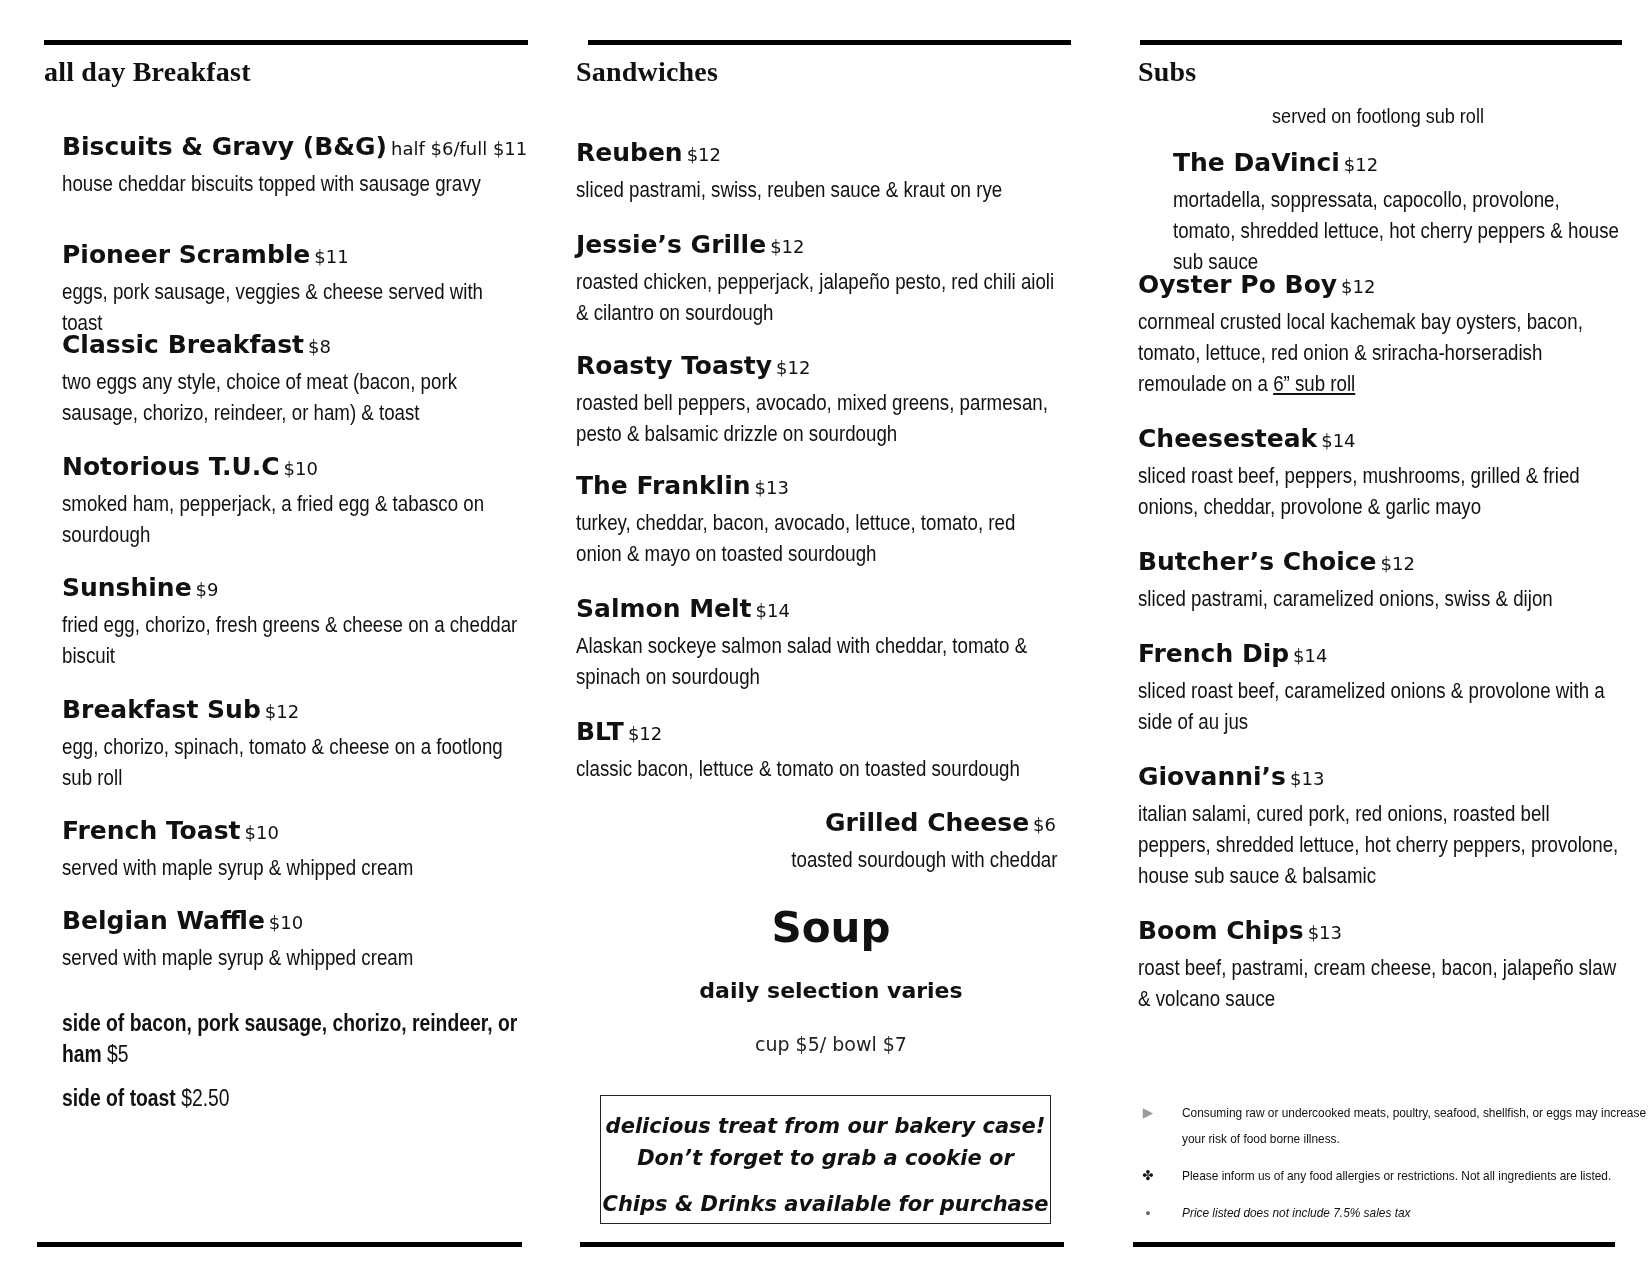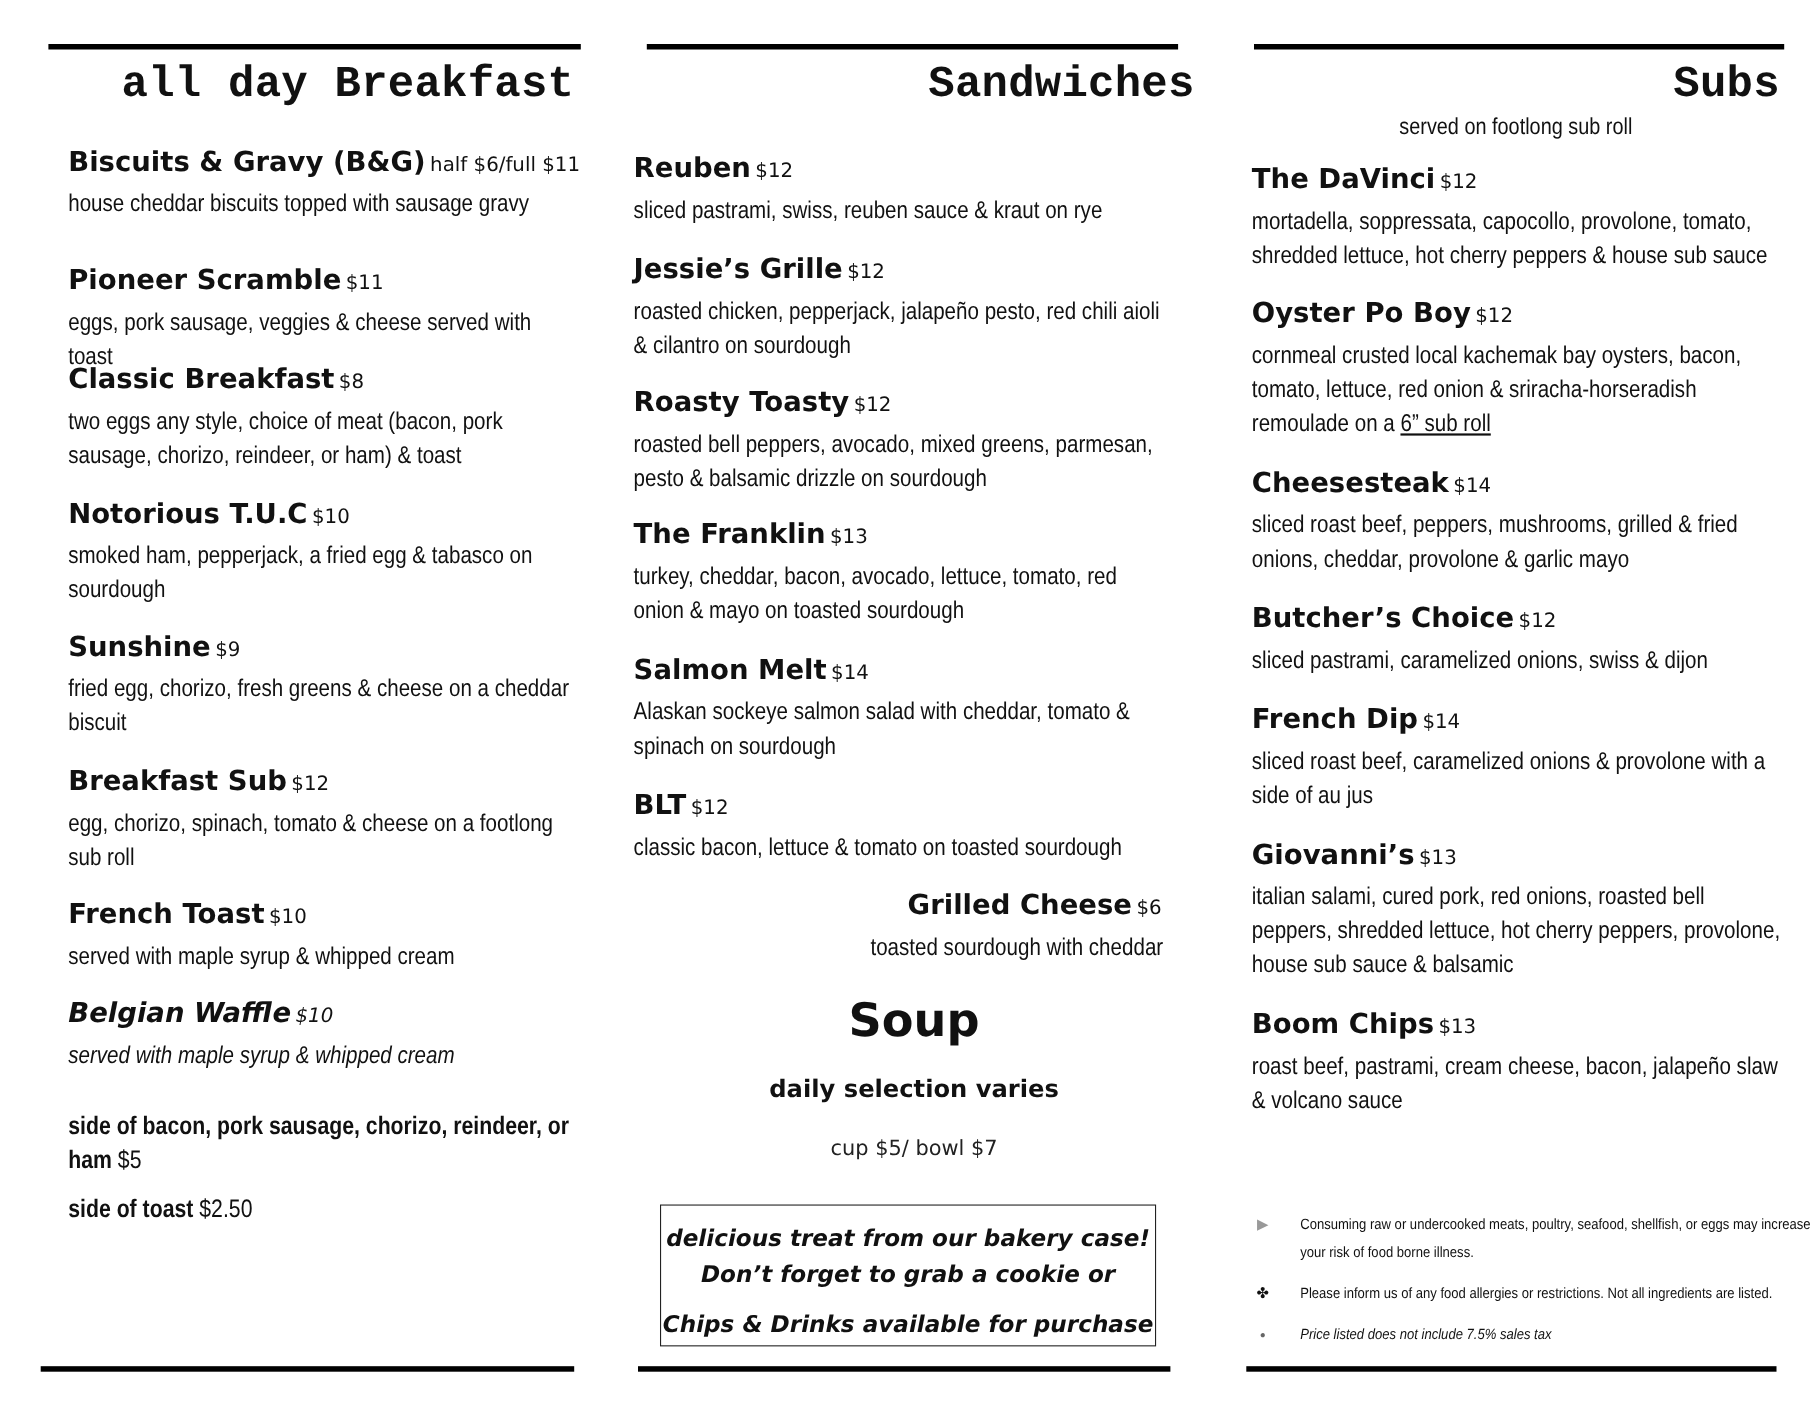--- a/index.html
+++ b/index.html
@@ -1,19 +1,19 @@
 <!DOCTYPE html>
 <html><head>
 <meta charset="utf-8">
 <style>
   html, body { margin:0; padding:0; background:#ffffff; }
   body { width:1650px; height:1275px; position:relative; overflow:hidden; color:#111; font-family:"Liberation Sans", sans-serif; }
   .rule { position:absolute; height:5px; background:#000; }
   .col { position:absolute; }
-  .sec-title { font-family:Liberation Mono, monospace; font-weight:bold; font-size:40px; text-align:right; margin:0; line-height:1; letter-spacing:0.2px; }
+  .sec-title { font-family:Liberation Serif, serif; font-weight:bold; font-size:28px; text-align:left; margin:0; line-height:1; letter-spacing:0.2px; }
   .sec-sub { font-family:"Liberation Sans", sans-serif; font-size:21px; text-align:center; transform:scaleX(0.86); transform-origin:center; margin-top:4px; }
   .item { position:absolute; left:0; right:0; }
   .item-head { font-family:"DejaVu Sans", sans-serif; font-weight:bold; font-size:25px; line-height:30px; white-space:nowrap; }
   .item-price { font-family:"DejaVu Sans", sans-serif; font-weight:normal; font-size:18px; margin-left:4px; }
   .item-desc { font-family:"Liberation Sans", sans-serif; font-size:22px; line-height:31px; margin-top:4px; transform:scaleX(0.85); transform-origin:left top; width:118%; }
   .side { position:absolute; left:0; right:0; font-family:"Liberation Sans", sans-serif; font-size:23px; line-height:31px; transform:scaleX(0.84); transform-origin:left top; width:119%; }
   .side b { font-weight:bold; }
   .u { text-decoration:underline; }
   .soup-title { position:absolute; left:0; right:0; text-align:center; font-family:"DejaVu Sans", sans-serif; font-weight:bold; font-size:42px; line-height:1; }
   .soup-sub { position:absolute; left:0; right:0; text-align:center; font-family:"DejaVu Sans", sans-serif; font-weight:bold; font-size:22px; }
@@ -59,21 +59,21 @@
     <div class="item-desc">fried egg, chorizo, fresh greens &amp; cheese on a cheddar biscuit</div>
   </div>
   <div class="item" style="top:695px;">
     <div class="item-head"><span>Breakfast Sub</span><span class="item-price">$12</span></div>
     <div class="item-desc">egg, chorizo, spinach, tomato &amp; cheese on a footlong sub roll</div>
   </div>
   <div class="item" style="top:816px;">
     <div class="item-head"><span>French Toast</span><span class="item-price">$10</span></div>
     <div class="item-desc">served with maple syrup &amp; whipped cream</div>
   </div>
-  <div class="item" style="top:906px;font-style:italic;">
+  <div class="item" style="top:906px;">
     <div class="item-head"><span>Belgian Waffle</span><span class="item-price">$10</span></div>
     <div class="item-desc">served with maple syrup &amp; whipped cream</div>
   </div>
 
   <div class="side" style="top:1008px;">
     <b>side of bacon, pork sausage, chorizo, reindeer, or ham</b> <span>$5</span>
   </div>
   <div class="side" style="top:1083px;">
     <b>side of toast</b> <span>$2.50</span>
   </div>
@@ -120,21 +120,21 @@
   <div>delicious treat from our bakery case!</div>
   <div>Don’t forget to grab a cookie or</div>
   <div class="gap"></div>
   <div style="margin-top:-2px;">Chips &amp; Drinks available for purchase</div>
 </div>
 
 <div class="col" style="left:1138px; top:0; width:480px; height:1184px;">
   <h2 class="sec-title" style="position:absolute; left:0; right:0; top:58px;">Subs</h2>
   <div class="sec-sub" style="position:absolute; left:0; right:0; top:100px;">served on footlong sub roll</div>
 
-  <div class="item" style="top:148px;">
+  <div class="item" style="top:148px;margin-left:35px;">
     <div class="item-head"><span>The DaVinci</span><span class="item-price">$12</span></div>
     <div class="item-desc">mortadella, soppressata, capocollo, provolone, tomato, shredded lettuce, hot cherry peppers &amp; house sub sauce</div>
   </div>
   <div class="item" style="top:270px;">
     <div class="item-head"><span>Oyster Po Boy</span><span class="item-price">$12</span></div>
     <div class="item-desc"><span>cornmeal crusted local kachemak bay oysters, bacon, tomato, lettuce, red onion &amp; sriracha-horseradish remoulade on a </span><span class="u">6” sub roll</span></div>
   </div>
   <div class="item" style="top:424px;">
     <div class="item-head"><span>Cheesesteak</span><span class="item-price">$14</span></div>
     <div class="item-desc">sliced roast beef, peppers, mushrooms, grilled &amp; fried onions, cheddar, provolone &amp; garlic mayo</div>

